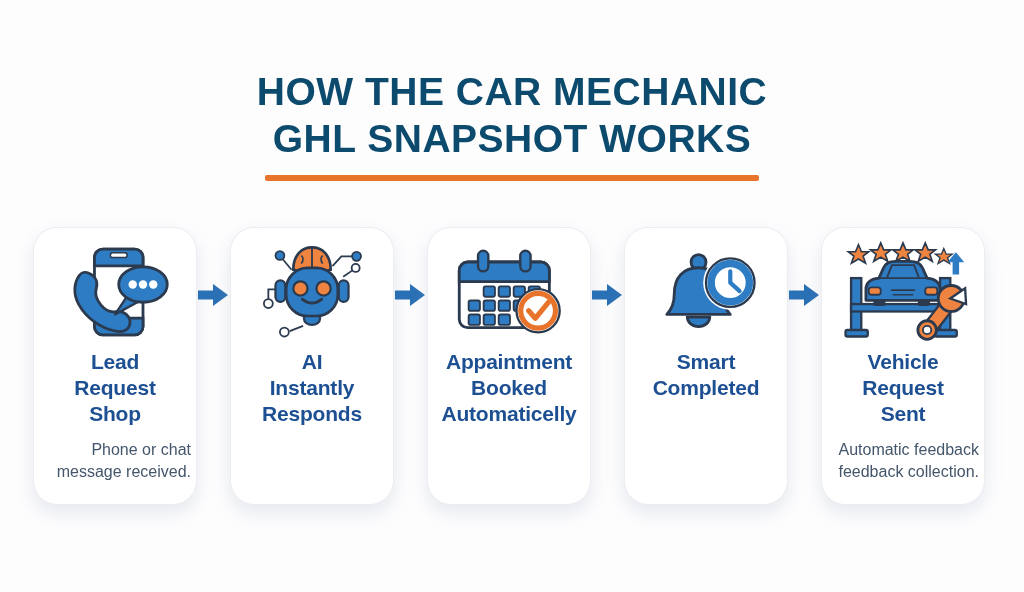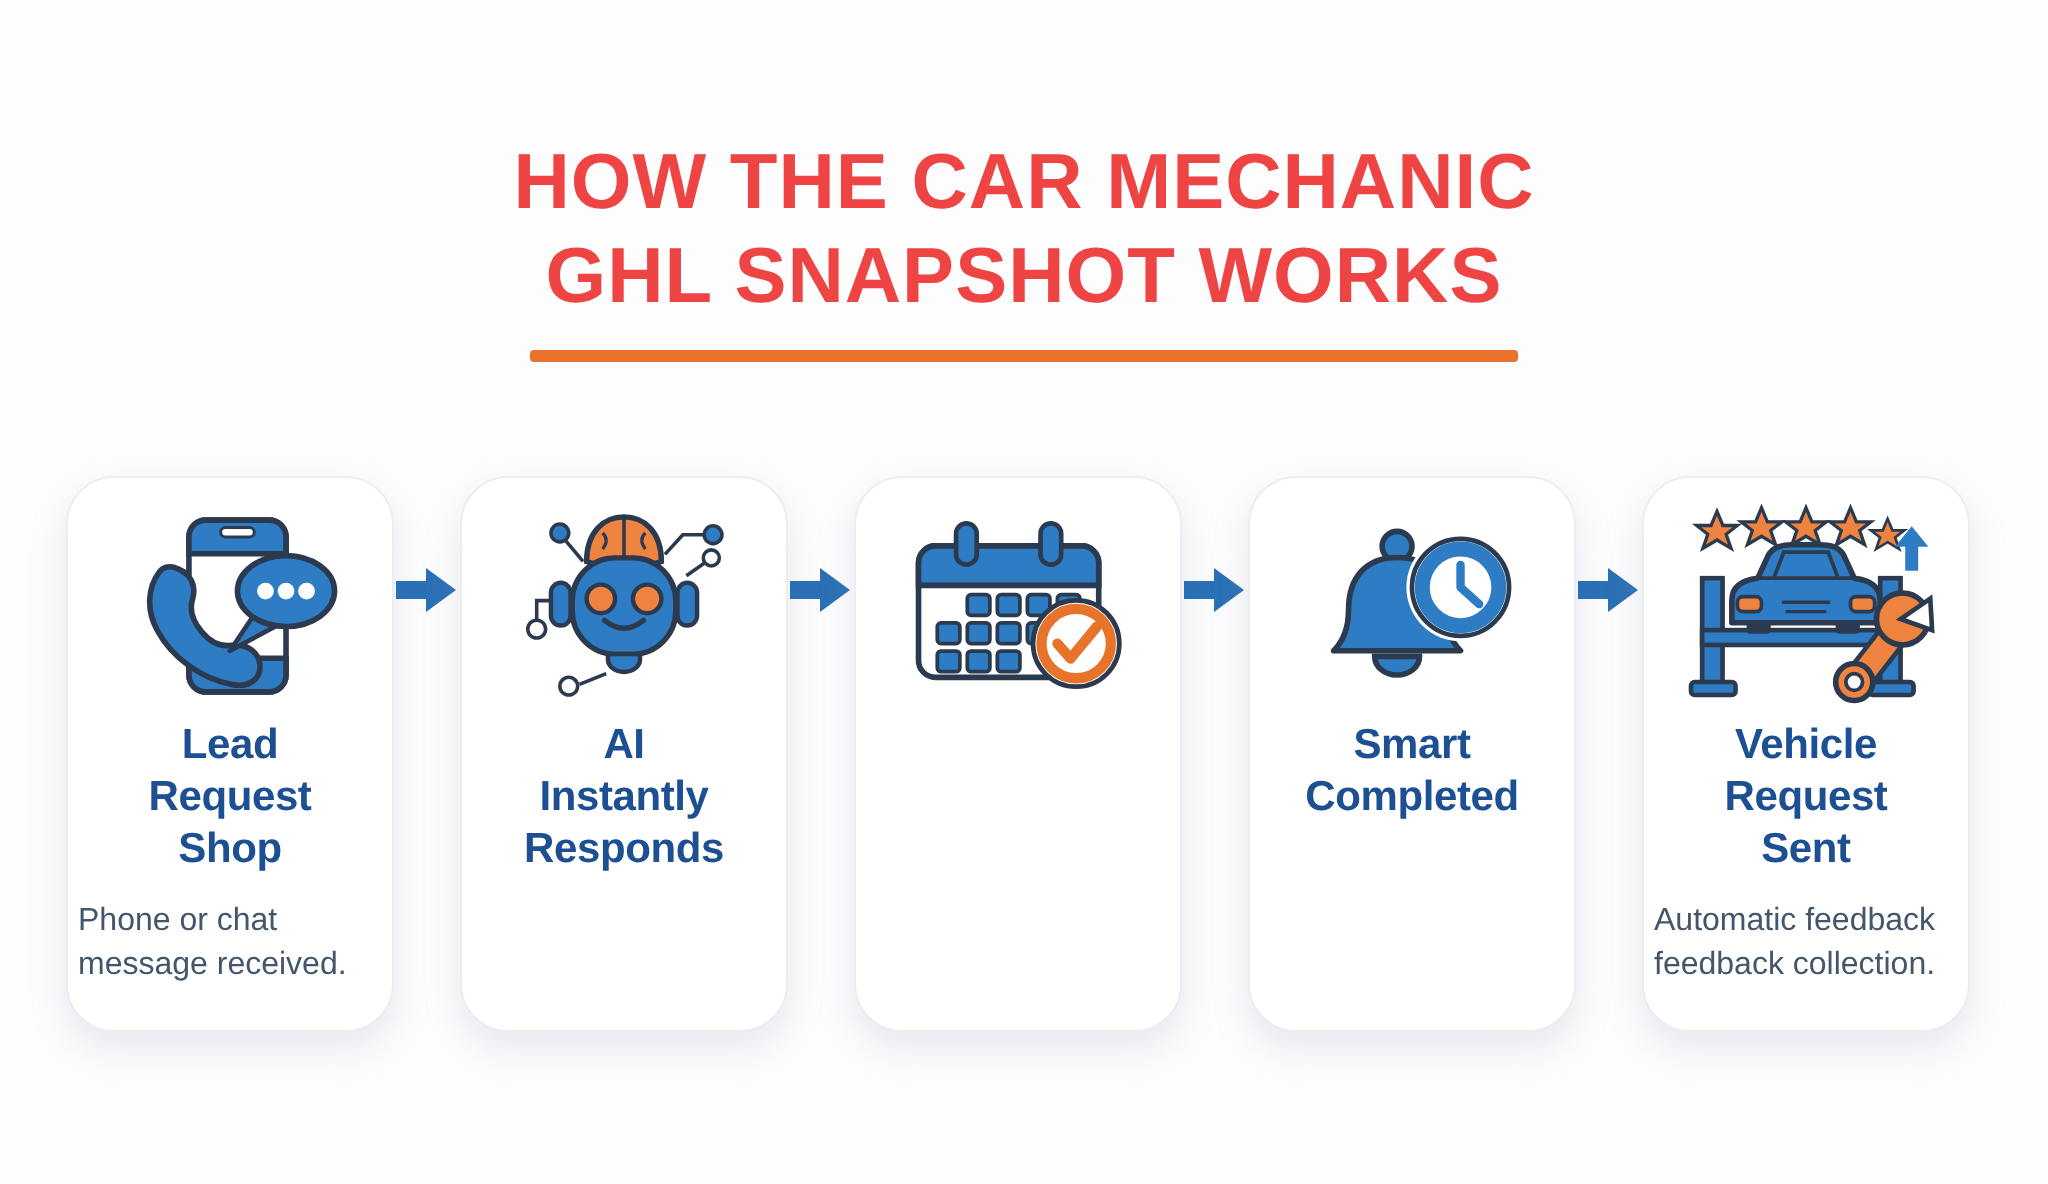--- a/index.html
+++ b/index.html
@@ -19,21 +19,21 @@
   .header {
     position: absolute;
     top: 68px;
     left: 0;
     width: 100%;
     text-align: center;
   }
   .title-line {
     font-size: 39px;
     font-weight: 700;
-    color: #ef4444;
+    color: #0c4a6e;
     line-height: 47px;
     letter-spacing: 0.5px;
   }
   .title-underline {
     width: 494px;
     height: 6px;
     margin: 13px auto 0 auto;
     background: #e8742c;
     border-radius: 2px;
   }
@@ -52,41 +52,40 @@
     background: #ffffff;
     border: 1px solid #ecedf1;
     border-radius: 24px;
     box-shadow: 0 8px 18px rgba(150,160,180,0.22);
     box-sizing: border-box;
     display: flex;
     flex-direction: column;
     align-items: center;
     padding-top: 13px;
     flex: 0 0 auto;
-    margin-top: 11px;
   }
   .icon-box {
     height: 102px;
     width: 100%;
     display: flex;
     align-items: center;
     justify-content: center;
   }
   .step-title {
     margin-top: 6px;
     text-align: center;
     font-size: 21px;
     font-weight: 700;
     color: #1d4f93;
     line-height: 26px;
     letter-spacing: -0.2px;
   }
   .step-subtitle {
     margin-top: 12px;
-    text-align: left;
+    text-align: right;
     font-size: 16px;
     color: #44566b;
     line-height: 22px;
     max-width: 152px;
   }
   .arrow-gap {
     width: 33px;
     flex: 0 0 auto;
     display: flex;
     justify-content: center;
@@ -192,20 +191,25 @@
               <rect x="54" y="59" width="12" height="11" rx="2"></rect>
               <rect x="70" y="59" width="12" height="11" rx="2"></rect>
             <rect x="22" y="74" width="12" height="11" rx="2"></rect>
               <rect x="38" y="74" width="12" height="11" rx="2"></rect>
               <rect x="54" y="74" width="12" height="11" rx="2"></rect>
           </g>
           <circle cx="96" cy="70" r="23" fill="#ffffff" stroke="#2b3a4e" stroke-width="2.5"></circle>
           <circle cx="96" cy="70" r="18.5" fill="#ffffff" stroke="#e8742c" stroke-width="5.5"></circle>
           <path d="M86,70 L93,78 L107,61" stroke="#e8742c" stroke-width="5.5" fill="none" stroke-linecap="round" stroke-linejoin="round"></path>
         </svg>
+      </div>
+      <div class="step-title">
+        <div>Appaintment</div>
+        <div>Booked</div>
+        <div>Automaticelly</div>
       </div>
     </div>
 
     <div class="arrow-gap">
       <svg width="31" height="24" viewBox="0 0 31 24">
         <polygon points="0,7.5 15,7.5 15,1 30,12 15,23 15,16.5 0,16.5" fill="#2a70b5"></polygon>
       </svg>
     </div>
 
     <div class="step-card">

